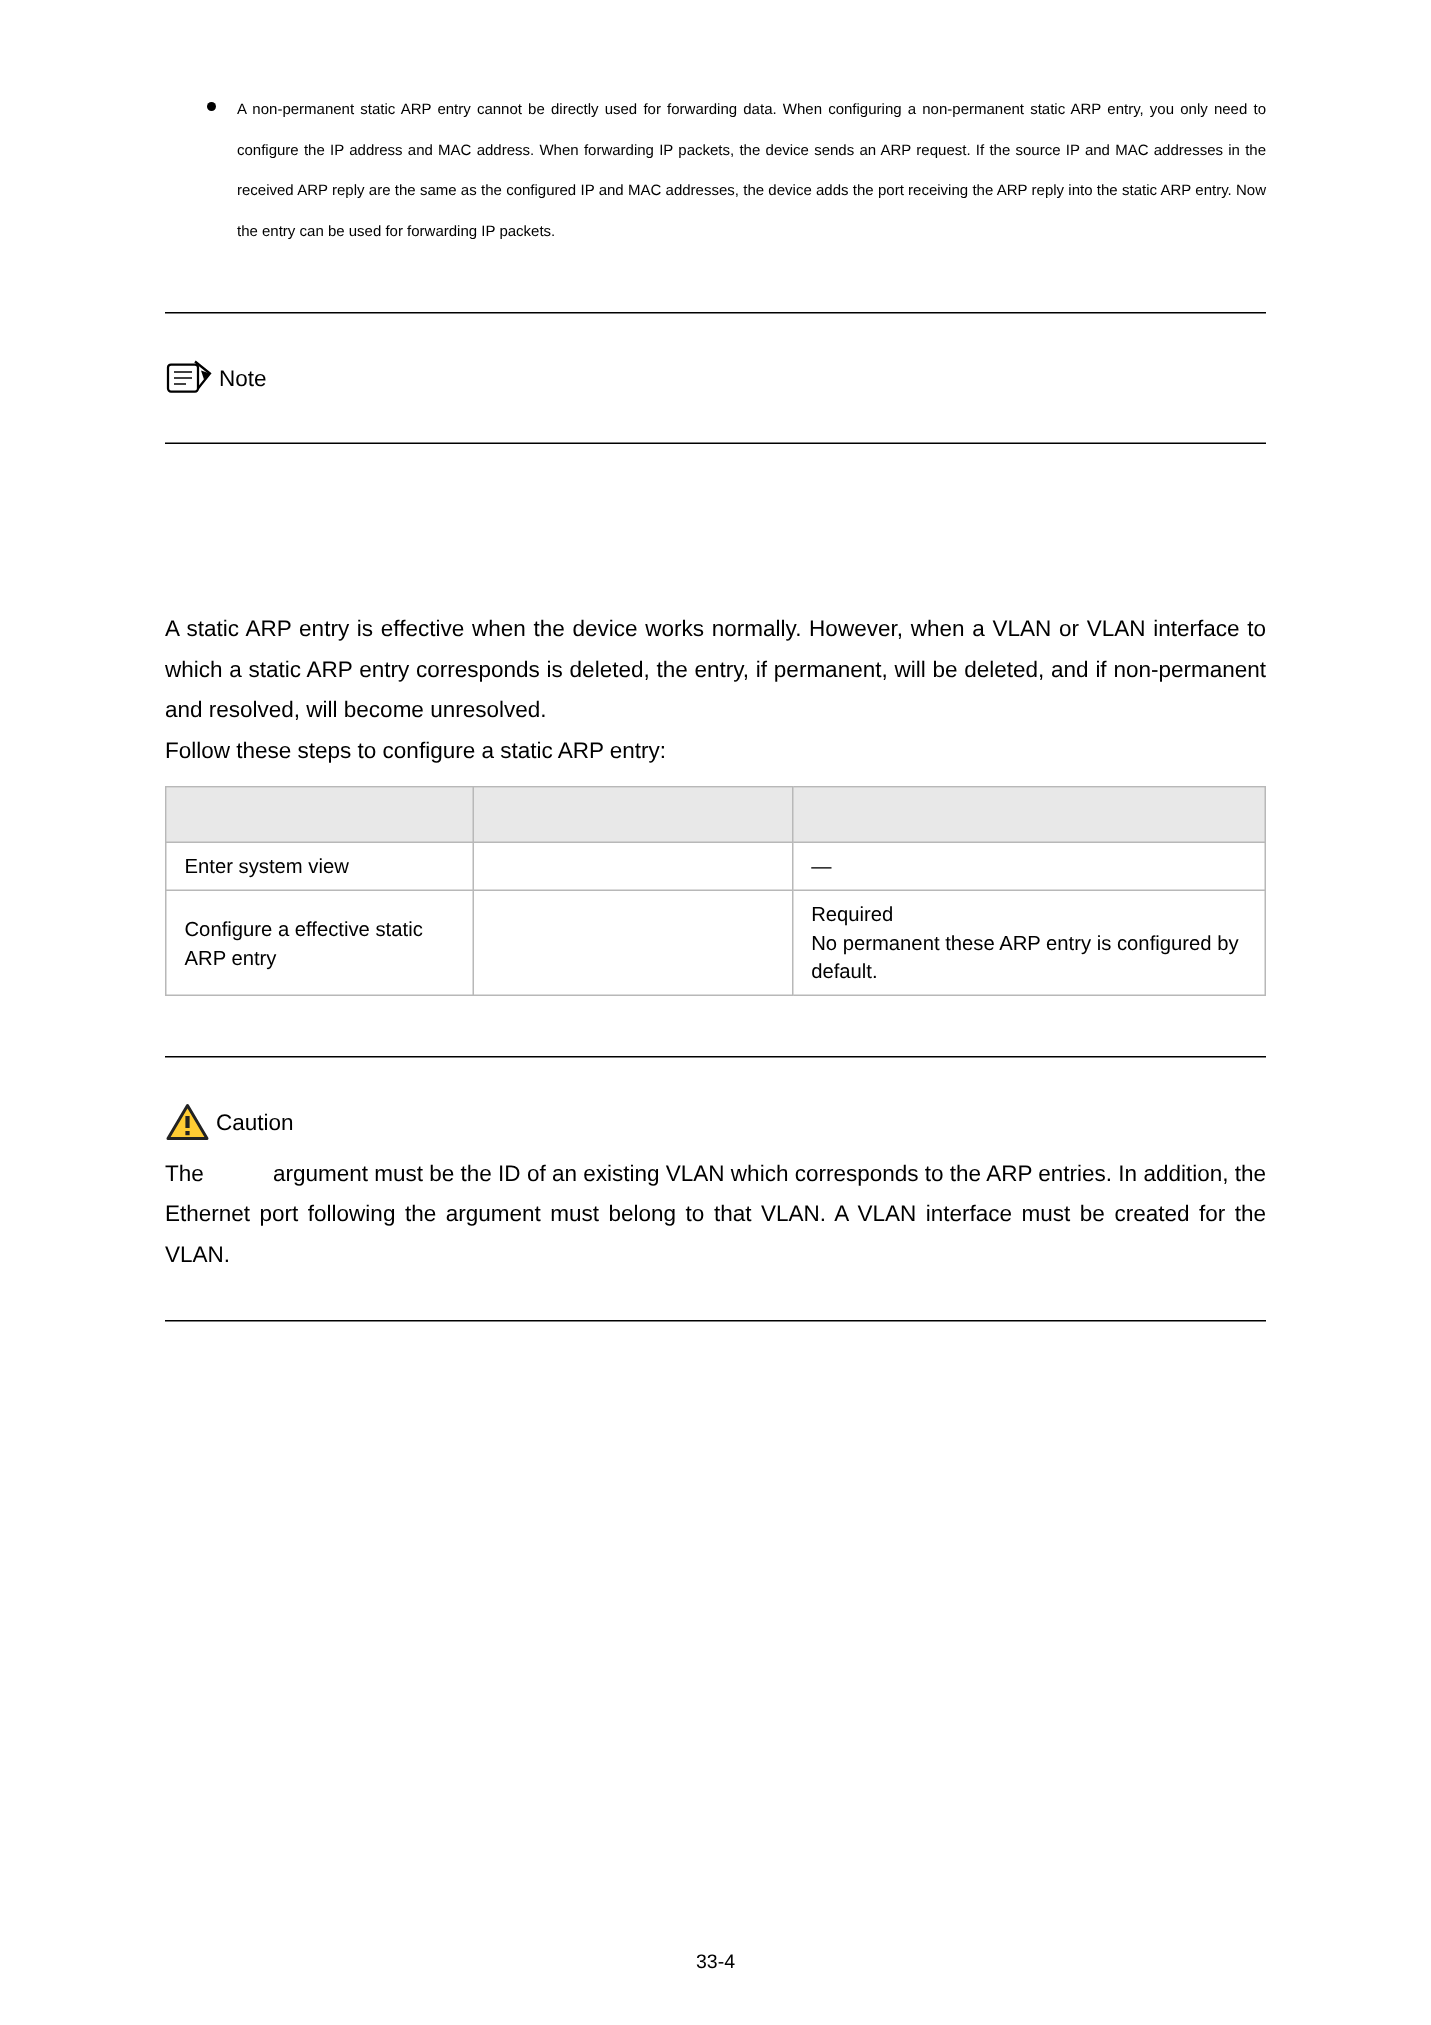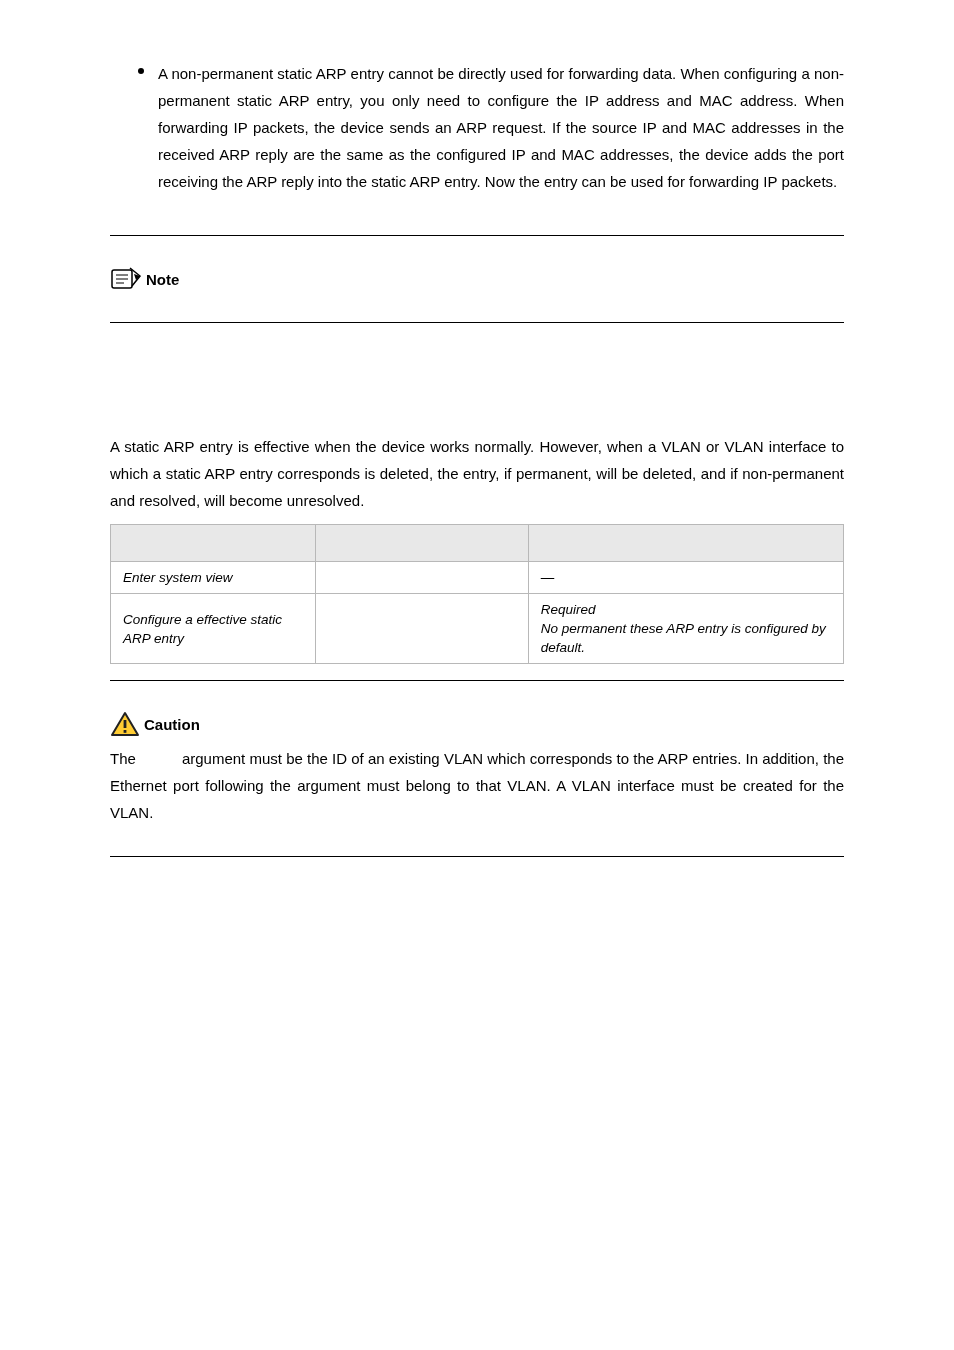--- a/index.html
+++ b/index.html
@@ -25,21 +25,21 @@
     width: 6px;
     height: 6px;
     background: #000;
     border-radius: 50%;
     margin-top: 8px;
     margin-left: 28px;
     margin-right: 14px;
     flex: none;
   }
   .bullet-text {
-    font-size: 15px;
+    font-size: 10px;
     line-height: 27px;
     text-align: justify;
   }
   .hr-line {
     border: none;
     border-top: 1px solid #000;
     margin: 0;
   }
   .note-block {
     margin-top: 30px;
@@ -49,37 +49,36 @@
     display: flex;
     align-items: center;
     margin-top: 16px;
     margin-bottom: 8px;
   }
   .note-header svg, .caution-header svg {
     flex: none;
   }
   .note-label {
     font-size: 15px;
-    font-weight: bold;
+    font-weight: normal;
     margin-left: 4px;
   }
   .body-text {
     font-size: 15px;
     line-height: 27px;
     text-align: justify;
   }
   .section-spacer {
     height: 110px;
   }
   .table1 {
     width: 100%;
     border-collapse: collapse;
     margin-top: 10px;
-    margin-bottom: 16px;
-    font-style: italic;
+    margin-bottom: 40px;
   }
   .table1 th, .table1 td {
     border: 1px solid #b8b8b8;
     font-size: 13.5px;
     text-align: left;
     vertical-align: middle;
     padding: 6px 12px;
   }
   .table1 th {
     background-color: #e8e8e8;
@@ -138,20 +137,21 @@
       </svg>
       <span class="note-label">Note</span>
     </div>
   </div>
 
   <hr class="hr-line">
 
   <div class="section-spacer"></div>
 
   <div class="body-text">A static ARP entry is effective when the device works normally. However, when a VLAN or VLAN interface to which a static ARP entry corresponds is deleted, the entry, if permanent, will be deleted, and if non-permanent and resolved, will become unresolved.</div>
+  <div class="body-text" style="text-align:left; margin-top:0;">Follow these steps to configure a static ARP entry:</div>
 
   <table class="table1">
     <thead>
       <tr>
         <th class="col1"></th>
         <th class="col2"></th>
         <th class="col3"></th>
       </tr>
     </thead>
     <tbody>
@@ -183,13 +183,14 @@
       <span class="note-label">Caution</span>
     </div>
     <div class="body-text"><span>The </span>&nbsp;&nbsp;&nbsp;&nbsp;&nbsp;&nbsp;&nbsp;&nbsp;&nbsp;<span> argument must be the ID of an existing VLAN which corresponds to the ARP entries. In addition, the Ethernet port following the argument must belong to that VLAN. A VLAN interface must be created for the VLAN.</span></div>
   </div>
 
   <hr class="hr-line">
 
   <div class="section-spacer2"></div>
 
 
+  <div class="page-num">33-4</div>
 </div>
 
 </body></html>

